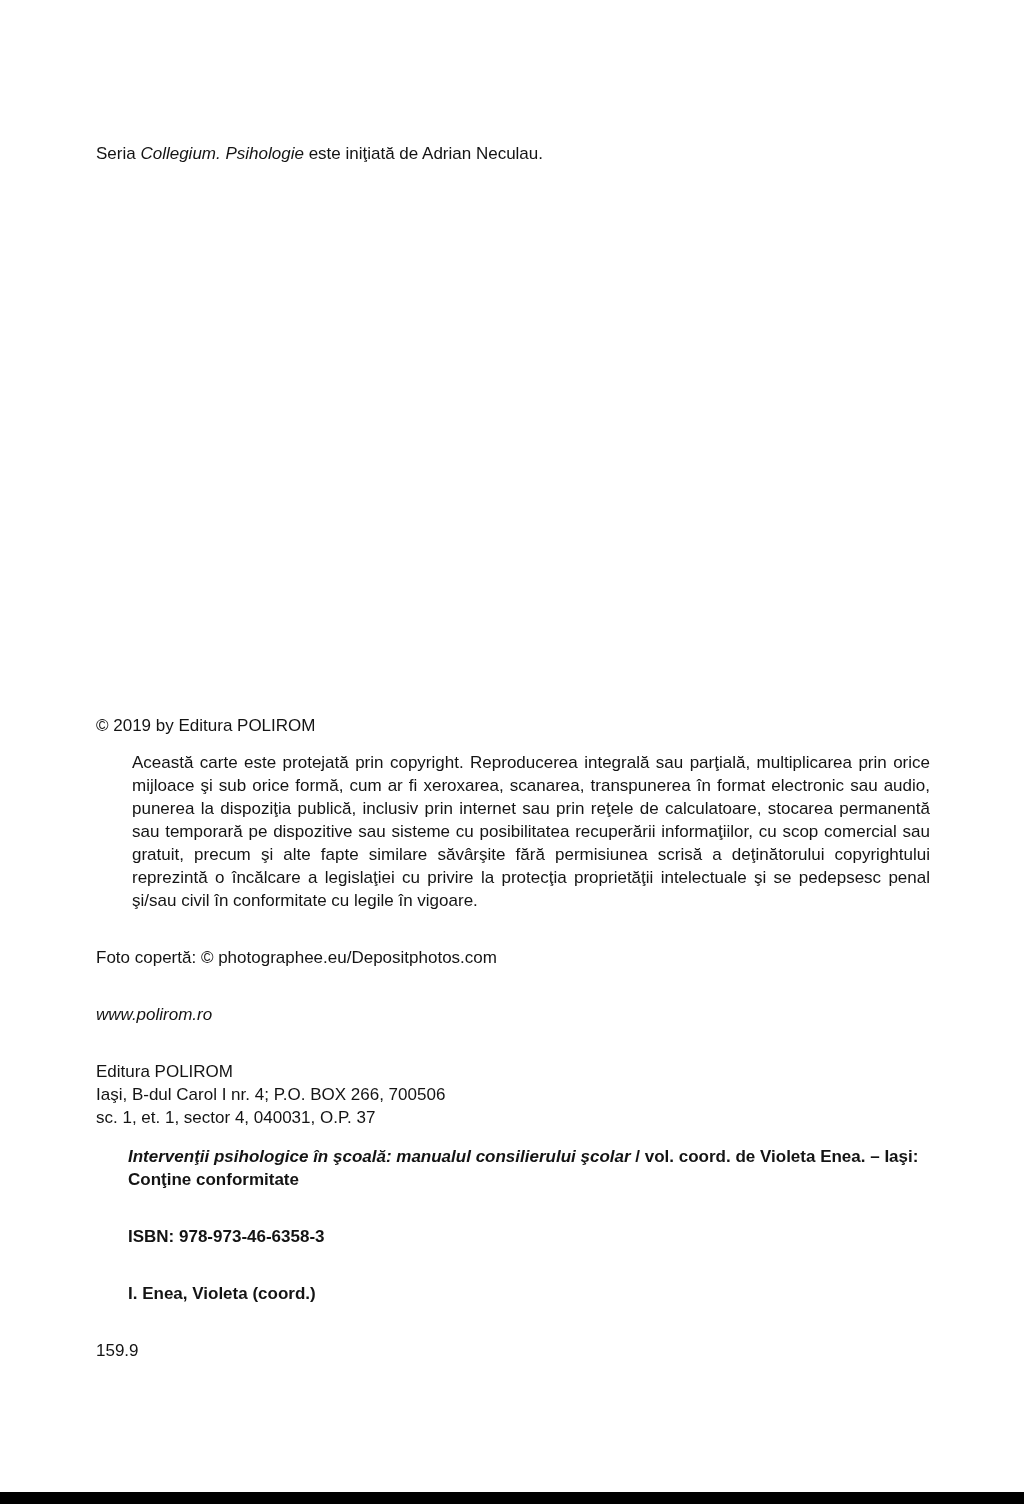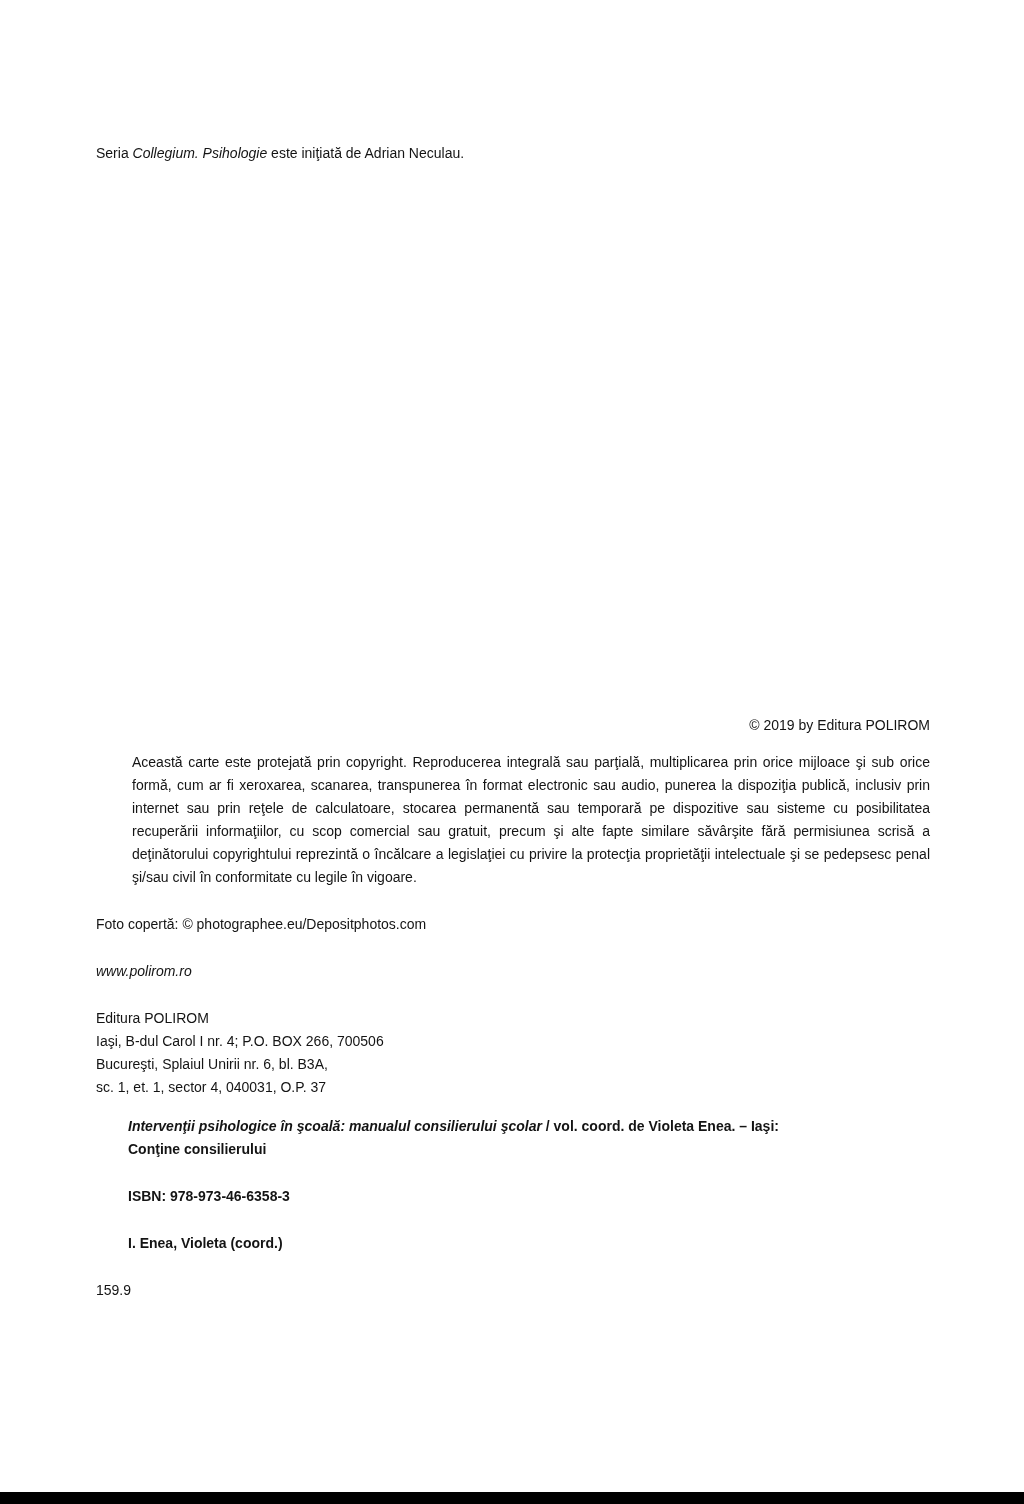--- a/index.html
+++ b/index.html
@@ -10,31 +10,31 @@
     position: relative;
     font-family: "Liberation Sans", sans-serif;
     color: #141414;
     overflow: hidden;
   }
   .page {
     position: absolute;
     inset: 0;
     padding: 142px 94px 0 96px;
     box-sizing: border-box;
-    font-size: 14px;
+    font-size: 17px;
     line-height: 23px;
   }
   p { margin: 0; }
   .it { font-style: italic; }
   .justify { text-align: justify; margin-left: 36px; }
   .indent { padding-left: 32px; }
   .nowrap { white-space: nowrap; }
-  .gap-huge   { margin-top: 549px; text-align: right; }
+  .gap-huge   { margin-top: 549px; }
   .gap-small  { margin-top: 14px; }
-  .gap-line   { margin-top: 24px; }
+  .gap-line   { margin-top: 34px; }
   .gap-cip    { margin-top: 16px; font-weight: bold; }
   .bottom-bar {
     position: absolute;
     left: 0; right: 0; bottom: 0;
     height: 12px;
     background: #000000;
   }
 </style>
 </head>
 <body>
@@ -49,30 +49,29 @@
 
   <p class="justify gap-small">Această carte este protejată prin copyright. Reproducerea integrală sau parţială, multiplicarea prin orice mijloace şi sub orice formă, cum ar fi xeroxarea, scanarea, transpunerea în format electronic sau audio, punerea la dispoziţia publică, inclusiv prin internet sau prin reţele de calculatoare, stocarea permanentă sau temporară pe dispozitive sau sisteme cu posibilitatea recuperării informaţiilor, cu scop comercial sau gratuit, precum şi alte fapte similare săvârşite fără permisiunea scrisă a deţinătorului copyrightului reprezintă o încălcare a legislaţiei cu privire la protecţia proprietăţii intelectuale şi se pedepsesc penal şi/sau civil în conformitate cu legile în vigoare.</p>
 
   <p class="gap-line nowrap">Foto copertă: © photographee.eu/Depositphotos.com</p>
 
   <p class="it gap-line nowrap">www.polirom.ro</p>
 
   <div class="gap-line">
     <p class="nowrap">Editura POLIROM</p>
     <p class="nowrap">Iaşi, B-dul Carol I nr. 4; P.O. BOX 266, 700506</p>
-    <p class="nowrap">Bucureşti, Splaiul Unirii nr. 6, bl. B3A,</p>
     <p class="nowrap">sc. 1, et. 1, sector 4, 040031, O.P. 37</p>
   </div>
 
 
   <div class="indent gap-cip">
     <p class="nowrap">
       <span class="it">Intervenţii psihologice în şcoală: manualul consilierului şcolar</span><span> / vol. coord. de Violeta Enea. – Iaşi:</span>
     </p>
-    <p class="nowrap">Conţine consilierului</p>
+    <p class="nowrap">Conţine conformitate</p>
     <p class="gap-line nowrap">ISBN: 978-973-46-6358-3</p>
     <p class="gap-line nowrap">I. Enea, Violeta (coord.)</p>
   </div>
 
   <p class="gap-line nowrap">159.9</p>
 
 
 </div>
 
 <div class="bottom-bar"></div>

